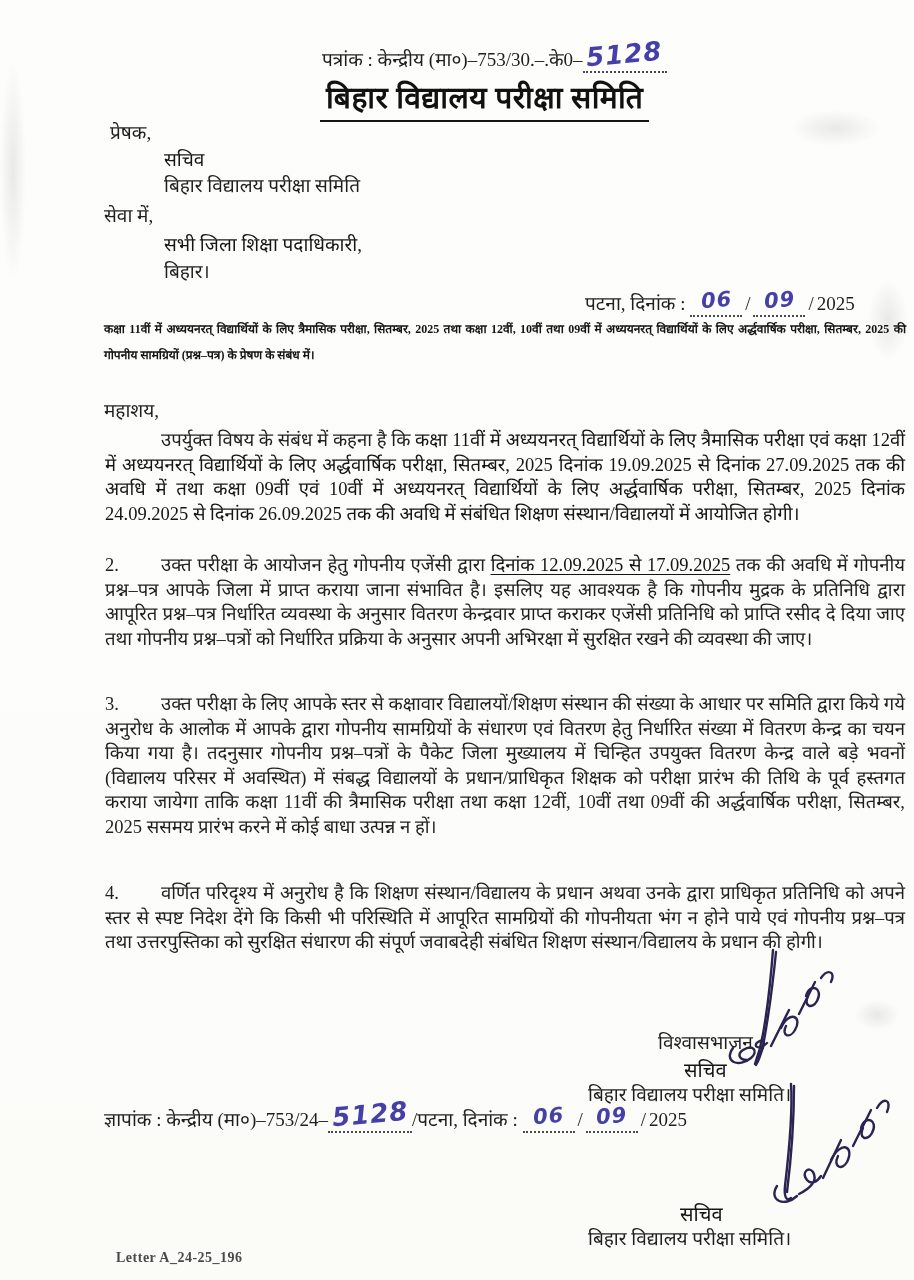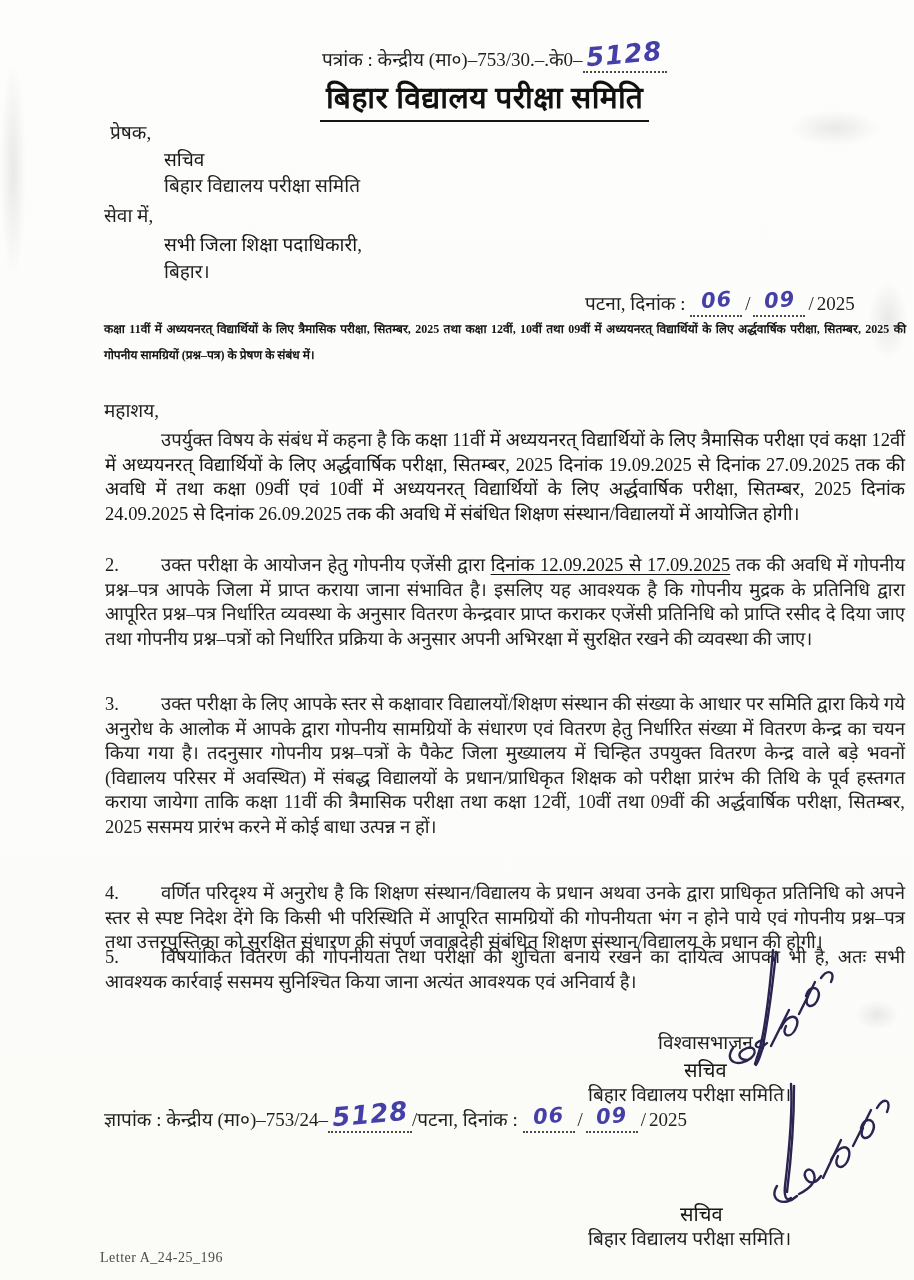--- a/index.html
+++ b/index.html
@@ -94,23 +94,20 @@
   </p>
 
   <p class="para abs" style="left:105px; top:692px;">
     <span class="num">3.</span><span>उक्त परीक्षा के लिए आपके स्तर से कक्षावार विद्यालयों/शिक्षण संस्थान की संख्या के आधार पर समिति द्वारा किये गये अनुरोध के आलोक में आपके द्वारा गोपनीय सामग्रियों के संधारण एवं वितरण हेतु निर्धारित संख्या में वितरण केन्द्र का चयन किया गया है। तदनुसार गोपनीय प्रश्न–पत्रों के पैकेट जिला मुख्यालय में चिन्हित उपयुक्त वितरण केन्द्र वाले बड़े भवनों (विद्यालय परिसर में अवस्थित) में संबद्ध विद्यालयों के प्रधान/प्राधिकृत शिक्षक को परीक्षा प्रारंभ की तिथि के पूर्व हस्तगत कराया जायेगा ताकि कक्षा 11वीं की त्रैमासिक परीक्षा तथा कक्षा 12वीं, 10वीं तथा 09वीं की अर्द्धवार्षिक परीक्षा, सितम्बर, 2025 ससमय प्रारंभ करने में कोई बाधा उत्पन्न न हों।</span>
   </p>
 
   <p class="para abs" style="left:105px; top:838px;margin-top:43px;">
     <span class="num">4.</span><span>वर्णित परिदृश्य में अनुरोध है कि शिक्षण संस्थान/विद्यालय के प्रधान अथवा उनके द्वारा प्राधिकृत प्रतिनिधि को अपने स्तर से स्पष्ट निदेश देंगे कि किसी भी परिस्थिति में आपूरित सामग्रियों की गोपनीयता भंग न होने पाये एवं गोपनीय प्रश्न–पत्र तथा उत्तरपुस्तिका को सुरक्षित संधारण की संपूर्ण जवाबदेही संबंधित शिक्षण संस्थान/विद्यालय के प्रधान की होगी।</span>
   </p>
 
-  <p class="para abs" style="left:105px; top:945px;">
-    <span class="num">5.</span><span>विषयांकित वितरण की गोपनीयता तथा परीक्षा की शुचिता बनाये रखने का दायित्व आपका भी है, अतः सभी आवश्यक कार्रवाई ससमय सुनिश्चित किया जाना अत्यंत आवश्यक एवं अनिवार्य है।</span>
-  </p>
 
   <div class="abs t19" style="left:658px; top:1002px;margin-top:28px;">विश्वासभाजन</div>
   <svg class="abs sig" style="left:695px; top:948px;" width="150" height="122" viewBox="0 0 150 122" fill="none" stroke="#2a2550" stroke-width="2.4" stroke-linecap="round">
     <path d="M78 2 C76 28 73 58 68 86 C66 98 63 108 60 116"></path>
     <path d="M81 4 C78 34 74 66 68 98 C66 106 64 112 61 117"></path>
     <path d="M38 100 C28 114 44 120 56 110 C64 103 58 96 48 102 C42 106 44 112 52 112"></path>
     <path d="M62 110 C72 96 70 90 63 94 C57 98 64 103 72 95"></path>
     <path d="M76 98 L94 62"></path>
     <path d="M86 80 C94 62 108 68 100 82 C95 91 86 88 91 78"></path>
     <path d="M104 66 L120 34"></path>
@@ -133,15 +130,15 @@
     <path d="M44 112 C56 106 63 98 58 90 C54 84 46 90 52 98 C56 103 62 100 66 94"></path>
     <path d="M68 96 L86 58"></path>
     <path d="M76 78 C86 58 100 64 92 80 C87 89 78 85 83 74"></path>
     <path d="M98 64 L116 28"></path>
     <path d="M106 46 C110 32 124 38 117 51 C112 60 103 56 108 46"></path>
     <path d="M122 26 C129 14 137 18 132 30"></path>
   </svg>
   <div class="abs b" style="left:680px; top:1200px; font-size:20px;">सचिव</div>
   <div class="abs t19" style="left:588px; top:1226px;">बिहार विद्यालय परीक्षा समिति।</div>
 
-  <div class="abs footer-code" style="left:100px; top:1250px;">Letter A_24-25_196</div>
+  <div class="abs footer-code" style="left:116px; top:1250px;font-weight:bold;">Letter A_24-25_196</div>
 
 </div>
 
 </body></html>

